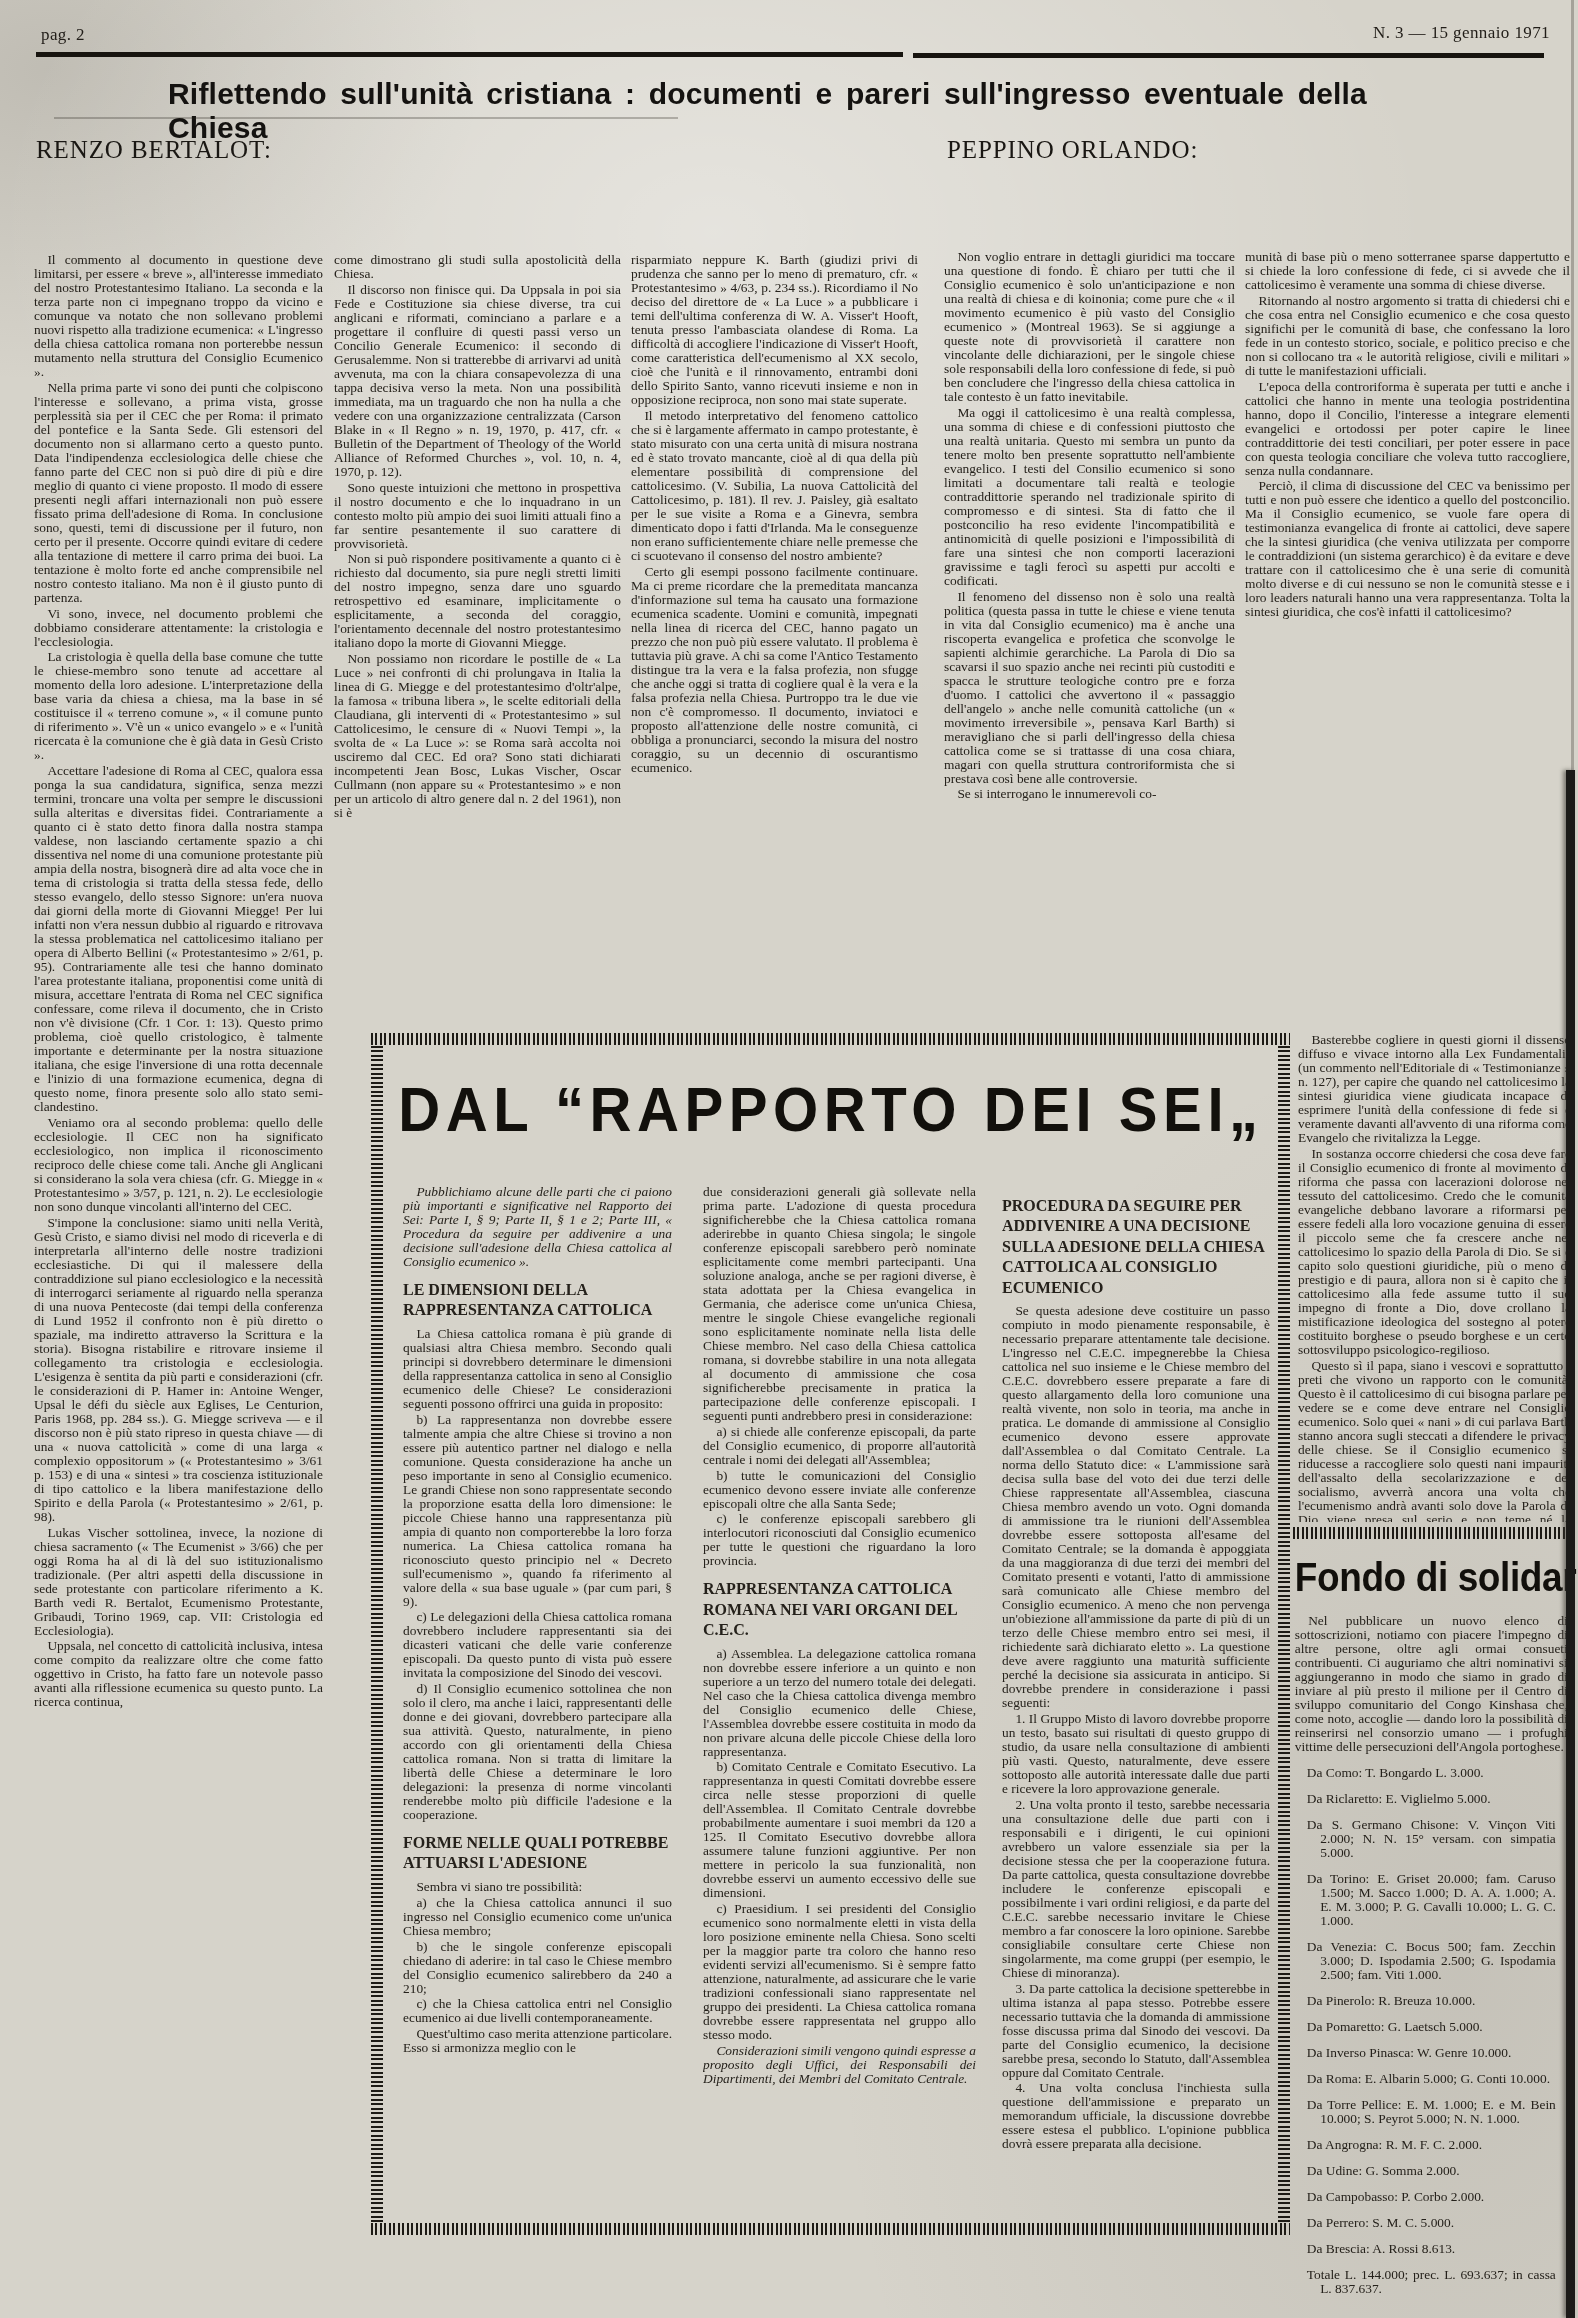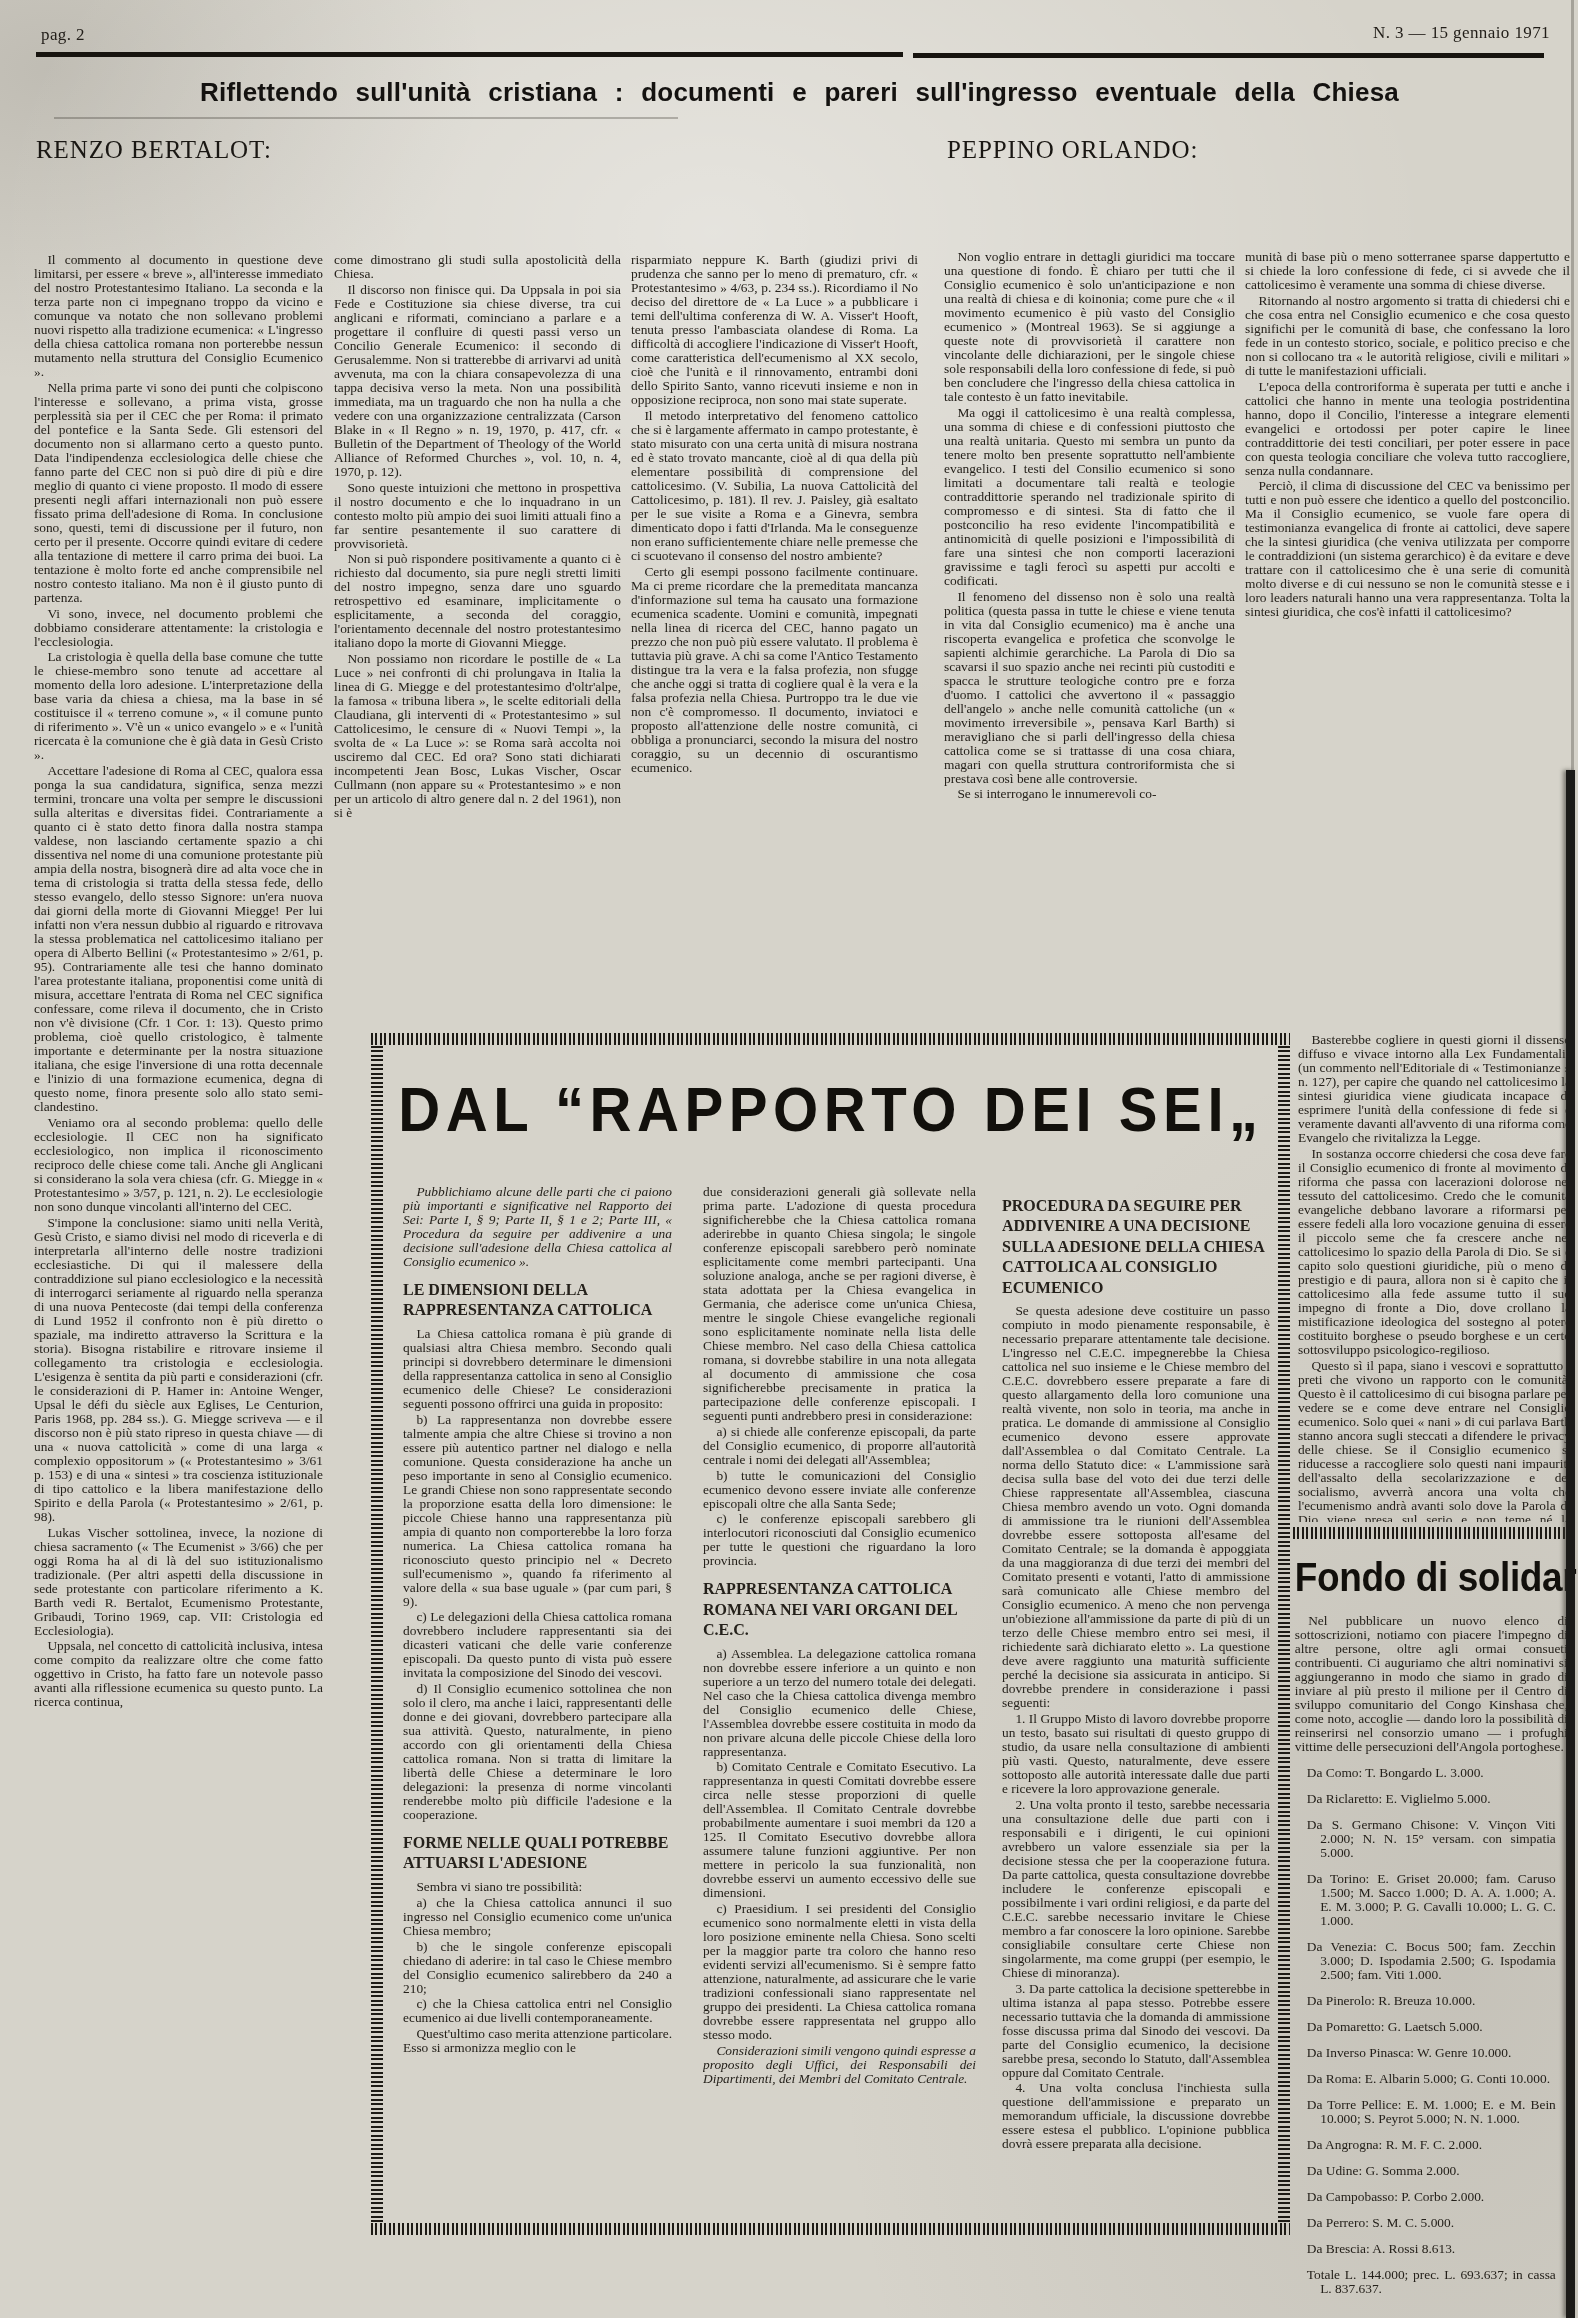--- a/index.html
+++ b/index.html
@@ -6,22 +6,22 @@
   .page{position:relative;width:1578px;height:2319px;overflow:hidden;color:#211d18;
     background:
       radial-gradient(1159px 803px at 45% 10%, rgba(255,255,255,.38), transparent 62%),
       radial-gradient(892px 1338px at 92% 85%, rgba(110,105,95,.16), transparent 70%),
       radial-gradient(624px 446px at 3% 3%, rgba(90,86,78,.18), transparent 70%),
       #d6d3ca;
     font-family:"Liberation Serif","DejaVu Serif",serif;padding-left:8px;}
   .masthead-label{position:absolute;font-size:17px;letter-spacing:0.4px;}
   .rule{position:absolute;background:#17140f;}
   .kicker{position:absolute;font-family:"Liberation Sans","DejaVu Sans",sans-serif;
-    font-weight:700;font-size:26px;letter-spacing:0.2px;
-    text-align:justify;text-align-last:justify;white-space:normal;color:#141210;margin-left:32px;}
+    font-weight:700;font-size:30px;letter-spacing:0.2px;
+    text-align:justify;text-align-last:justify;white-space:normal;color:#141210;}
   .byline{position:absolute;font-size:25px;letter-spacing:0.9px;color:#1a1713;}
   .headline{position:absolute;font-family:"Liberation Sans","DejaVu Sans",sans-serif;
     font-weight:700;color:#12100d;text-align:justify;text-align-last:justify;line-height:1.02;}
   .headline.left{font-size:42px;letter-spacing:-0.9px;}
   .headline.right{font-size:41px;letter-spacing:-0.4px;}
   .col{position:absolute;font-size:13.4px;line-height:14px;text-align:justify;overflow:hidden;color:#25211b;}
   .col p{margin:0 0 1.8px;text-indent:13.4px;}
   .col p.pn{text-indent:0;}
   .col p.pi{font-style:italic;}
   .col p.h{font-weight:700;text-indent:0;text-align:left;font-size:16px;line-height:1.28;margin:10.7px 0 6.2px;}

